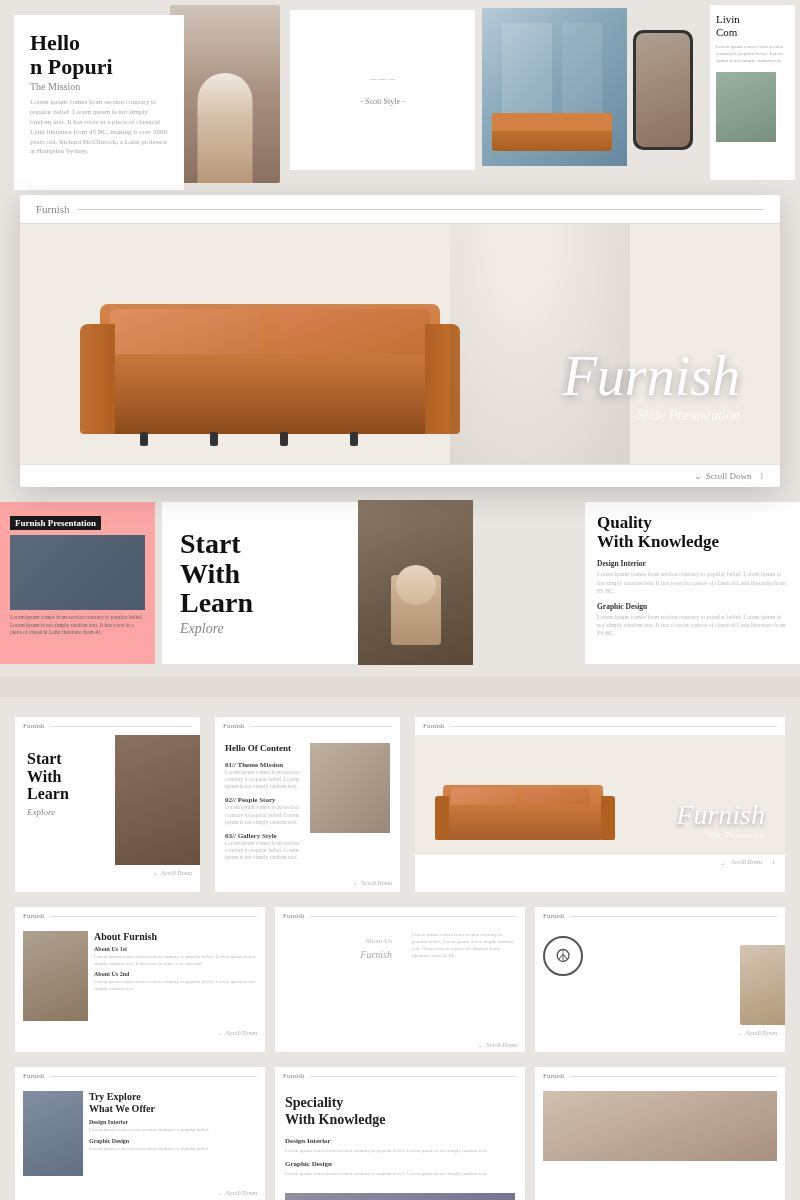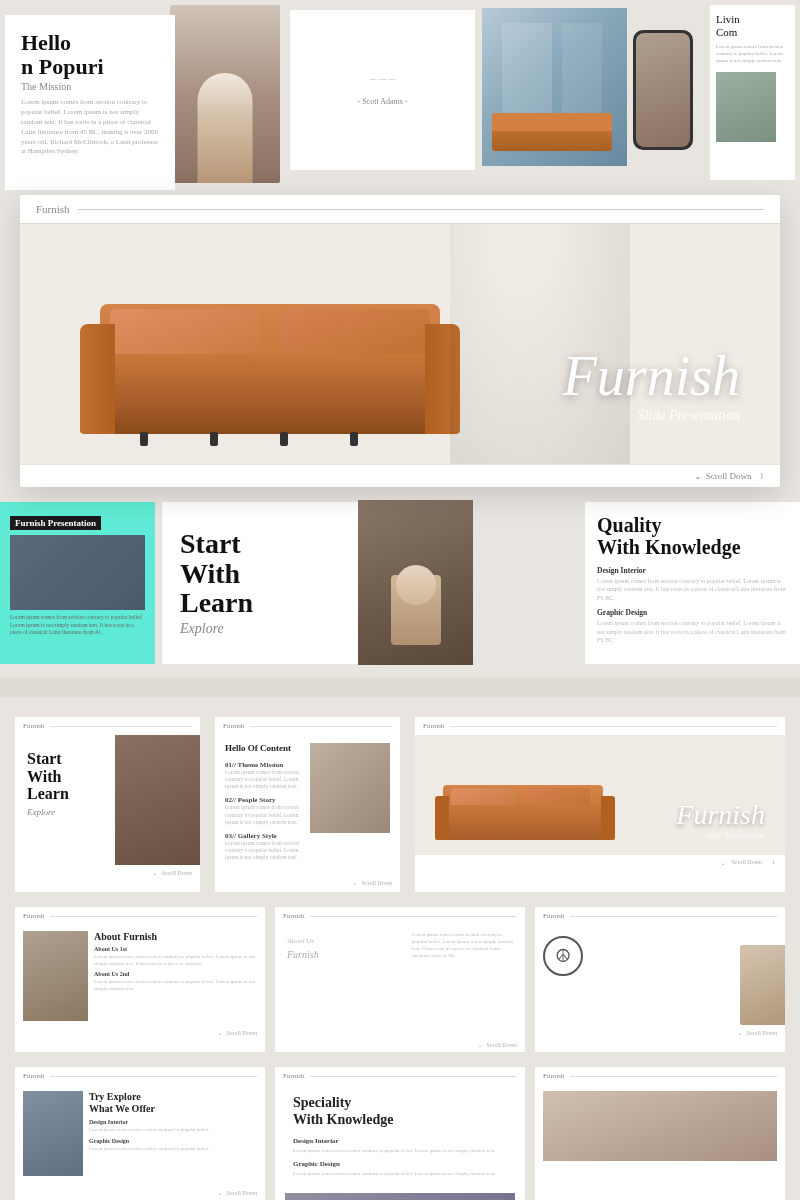--- a/index.html
+++ b/index.html
@@ -612,21 +612,21 @@
     .sc-explore-section-text {
       font-size: 5px;
       color: #bbb;
       line-height: 1.3;
     }
 
     .sc-speciality {
       height: 145px;
     }
     .sc-speciality-body {
-      padding: 10px 18px;
+      padding: 10px 10px;
     }
     .sc-speciality-title {
       font-size: 14px;
       font-weight: bold;
       color: #222;
       line-height: 1.2;
       margin-bottom: 8px;
     }
     .sc-speciality-section-title {
       font-size: 7px;
@@ -670,34 +670,34 @@
       justify-content: flex-end;
       align-items: center;
       gap: 4px;
     }
   </style>
 </head>
 <body>
 
 <div class="top-row" style="height:195px; position:relative; background:#e8e5e0;">
 
-  <div class="card-hello" style="width:170px; height:175px; top:15px; left:5px;">
+  <div class="card-hello" style="width:170px; height:175px; top:15px; left:14px;">
     <div class="card-hello-title" style="white-space:pre-line;">Hello
 n Popuri</div>
     <div class="card-hello-sub">The Mission</div>
     <div class="card-hello-body">Lorem ipsum comes from section contrary to popular belief. Lorem ipsum is not simply random text. It has roots in a piece of classical Latin literature from 45 BC, making it over 2000 years old. Richard McClintock, a Latin professor at Hampden Sydney.</div>
   </div>
 
   <div class="photo-woman-top" style="left:170px; top:5px; width:110px; height:178px; background:linear-gradient(180deg,#d0c4b8 0%,#a89080 50%,#8a7060 100%);">
     <div style="width:55px;height:110px;background:linear-gradient(180deg,#f0e8e0 0%,#d4c0a8 40%,#b89878 100%);border-radius:28px 28px 0 0;position:absolute;bottom:0;left:50%;transform:translateX(-50%);"></div>
   </div>
 
   <div class="card-quote" style="left:290px; top:10px; width:185px; height:160px;">
     <div style="font-size:8px;color:#aaa;margin-bottom:6px;font-style:italic;">— — —</div>
-    <div class="card-quote-author">- Scott Adams -</div>
+    <div class="card-quote-author">- Scott Style -</div>
   </div>
 
   <div style="position:absolute;left:482px;top:8px;width:145px;height:158px;background:linear-gradient(135deg,#b8cad8 0%,#8aaabb 40%,#6888a0 100%);">
 
     <div style="position:absolute;top:15px;left:20px;width:50px;height:90px;background:rgba(255,255,255,0.15);"></div>
     <div style="position:absolute;top:15px;left:80px;width:40px;height:90px;background:rgba(255,255,255,0.1);"></div>
 
     <div style="position:absolute;bottom:15px;left:10px;width:120px;height:30px;background:linear-gradient(180deg,#c87838 0%,#a86020 100%);border-radius:3px;"></div>
     <div style="position:absolute;bottom:35px;left:10px;width:120px;height:18px;background:#d48040;border-radius:3px 3px 0 0;"></div>
   </div>
@@ -748,38 +748,38 @@
         <span>⌄</span>
         <span>Scroll Down</span>
       </span>
       <span class="slide-page-num">1</span>
     </div>
   </div>
 </div>
 
 <div style="position:relative;height:185px;background:#e8e5e0;margin-top:5px;">
 
-  <div style="position:absolute;left:0;top:10px;width:155px;height:162px;background:#5eead4;padding:10px;">
+  <div style="position:absolute;left:0;top:10px;width:155px;height:162px;background:#fca5a5;padding:10px;">
     <div style="font-size:9px;color:white;font-weight:bold;background:#1a1a1a;padding:2px 5px;display:inline-block;margin-bottom:5px;">Furnish Presentation</div>
     <div style="width:100%;height:75px;background:linear-gradient(135deg,#5a6a7a 0%,#4a5a6a 100%);margin-bottom:4px;"></div>
     <div style="font-size:5.5px;color:#666;line-height:1.4;">Lorem ipsum comes from section contrary to popular belief. Lorem ipsum is not simply random text. It has roots in a piece of classical Latin literature from #1.</div>
   </div>
 
   <div style="position:absolute;left:162px;top:10px;width:215px;height:162px;background:white;padding:20px 18px;display:flex;flex-direction:column;justify-content:center;">
     <div style="font-size:28px;font-weight:bold;color:#111;line-height:1.05;">Start<br>With<br>Learn</div>
     <div style="font-size:14px;font-style:italic;color:#888;font-family:Georgia;margin-top:3px;">Explore</div>
   </div>
 
   <div style="position:absolute;left:358px;top:8px;width:115px;height:165px;background:linear-gradient(160deg,#8a7868 0%,#6a5848 60%,#5a4838 100%);">
     <div style="position:absolute;bottom:20px;left:50%;transform:translateX(-50%);width:50px;height:70px;background:linear-gradient(180deg,#d0b898 0%,#b09070 100%);border-radius:4px;"></div>
     <div style="position:absolute;bottom:60px;left:50%;transform:translateX(-50%);width:40px;height:40px;background:linear-gradient(180deg,#e8d4c0 0%,#d0b898 100%);border-radius:50%;"></div>
   </div>
 
   <div style="position:absolute;right:0;top:10px;width:215px;height:162px;background:white;padding:12px;">
-    <div style="font-size:20px;font-weight:bold;color:#111;line-height:1.1;margin-bottom:8px;">Quality<br>With Knowledge</div>
+    <div style="font-size:17px;font-weight:bold;color:#111;line-height:1.1;margin-bottom:8px;">Quality<br>With Knowledge</div>
     <div style="margin-bottom:6px;">
       <div style="font-size:7.5px;font-weight:bold;color:#333;margin-bottom:2px;">Design Interior</div>
       <div style="font-size:6px;color:#bbb;line-height:1.4;">Lorem ipsum comes from section contrary to popular belief. Lorem ipsum is not simply random text. It has roots in a piece of classical Latin literature from FS BC.</div>
     </div>
     <div>
       <div style="font-size:7.5px;font-weight:bold;color:#333;margin-bottom:2px;">Graphic Design</div>
       <div style="font-size:6px;color:#bbb;line-height:1.4;">Lorem ipsum comes from section contrary to popular belief. Lorem ipsum is not simply random text. It has roots in a piece of classical Latin literature from FS BC.</div>
     </div>
   </div>
 
@@ -895,21 +895,21 @@
         <span>Scroll Down</span>
       </div>
     </div>
 
     <div class="slide-card-sm sc-story" style="display:flex;flex-direction:column;">
       <div class="slide-card-header">
         <span style="font-size:7px;color:#888;">Furnish</span>
         <div class="slide-card-header-line"></div>
       </div>
       <div style="display:flex;flex:1;">
-        <div class="sc-story-body" style="flex:1;">
+        <div class="sc-story-body" style="flex:1;text-align:right;">
           <div class="sc-story-about">About Us</div>
           <div class="sc-story-cursive">Furnish</div>
         </div>
         <div class="sc-story-right" style="flex:1;">
           <div class="sc-story-text">Lorem ipsum comes from section contrary to popular belief. Lorem ipsum is not simply random text. It has roots in a piece of classical Latin literature from 45 BC.</div>
         </div>
       </div>
       <div class="sc-footer">
         <span>⌄</span>
         <span>Scroll Down</span>

